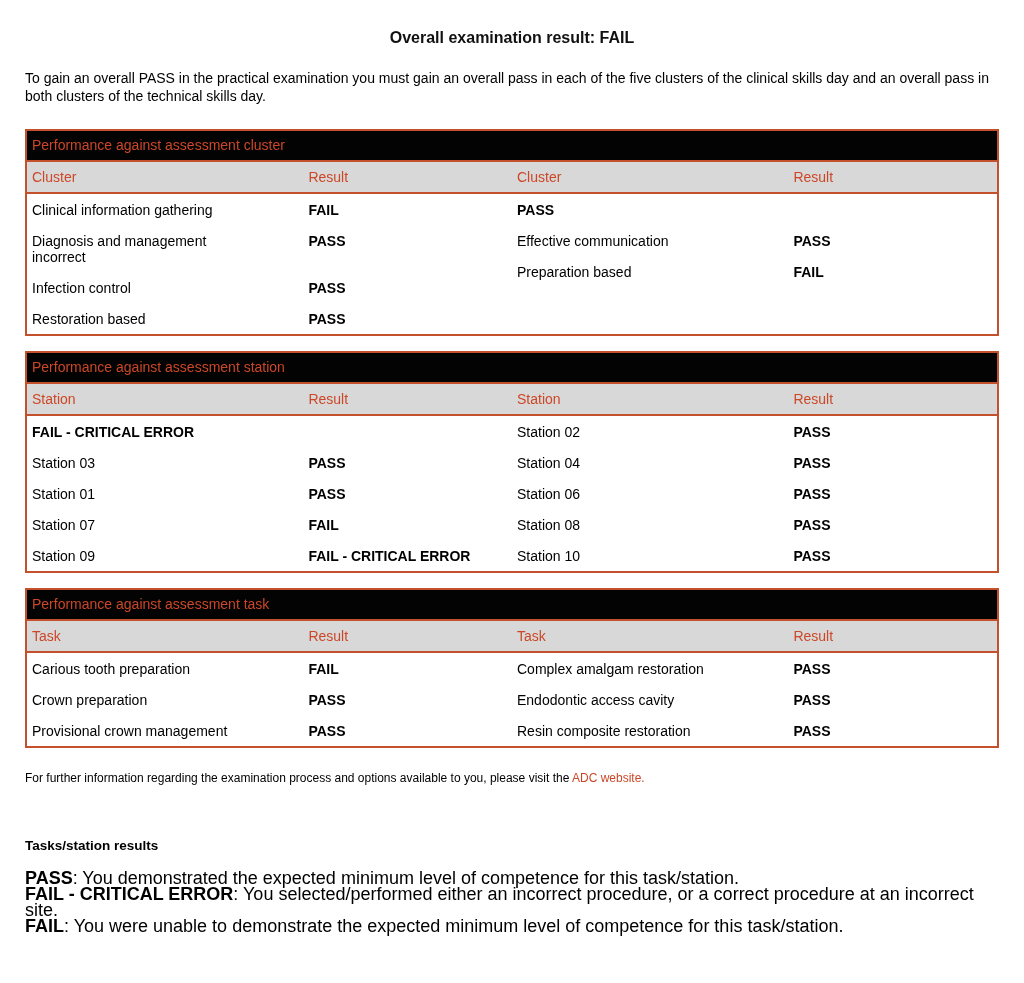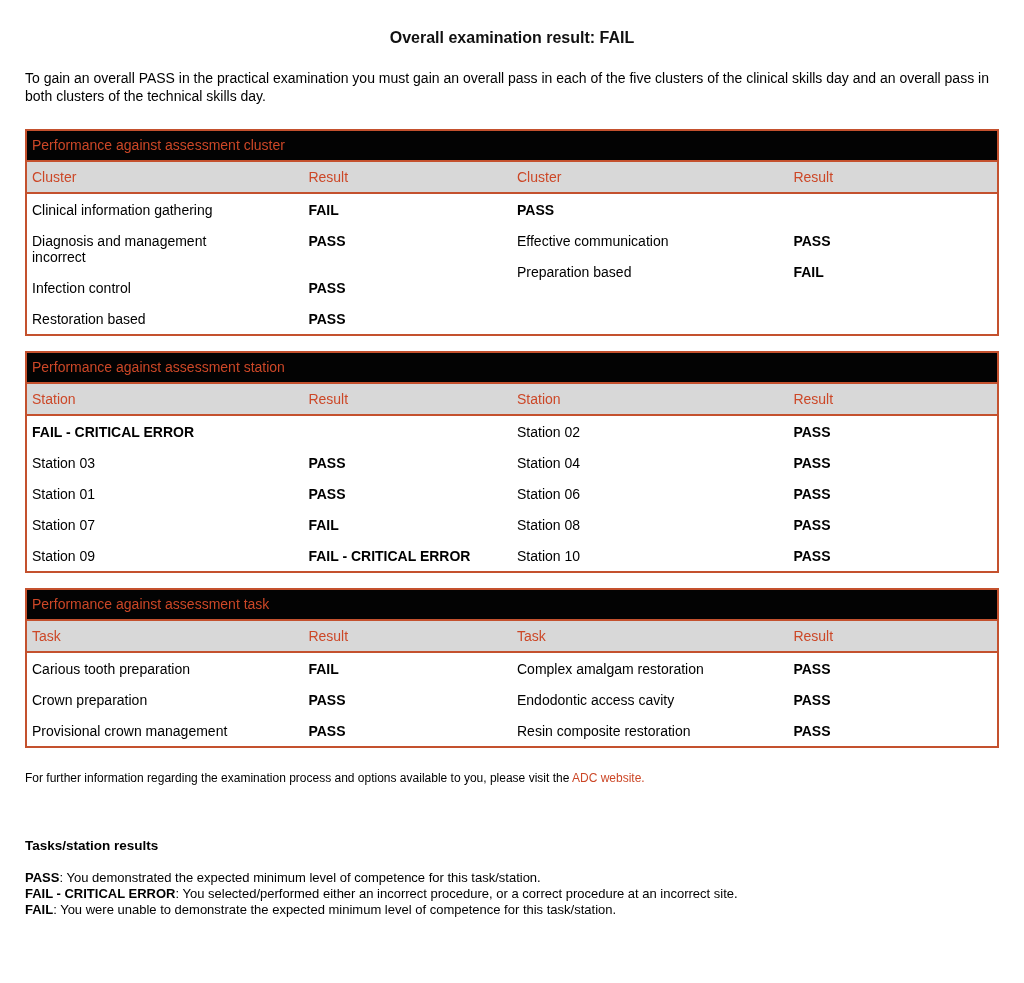--- a/index.html
+++ b/index.html
@@ -47,21 +47,21 @@
   .cell{
     box-sizing:border-box;font-size:14px;line-height:16px;padding:8px 6px 7px 5px;
   }
   .cell.lab{width:57%;white-space:pre-line;}
   .cell.res{width:43%;font-weight:bold;}
 
   .further{margin:21px 0 0 0;font-size:12px;line-height:18px;}
   .link{color:var(--orange);text-decoration:none;cursor:pointer;}
 
   .legend-heading{margin:51px 0 0 0;font-size:13.5px;font-weight:bold;}
-  .legend{margin:17px 0 0 0;font-size:13px;line-height:16px;}
+  .legend{margin:17px 0 0 0;font-size:18px;line-height:16px;}
   .legend .term{font-weight:bold;}
 </style>
 </head>
 <body>
 
 <div class="page">
 
   <h1 class="page-title">Overall examination result: FAIL</h1>
 
   <p class="intro">To gain an overall PASS in the practical examination you must gain an overall pass in each of the five clusters of the clinical skills day and an overall pass in both clusters of the technical skills day.</p>

